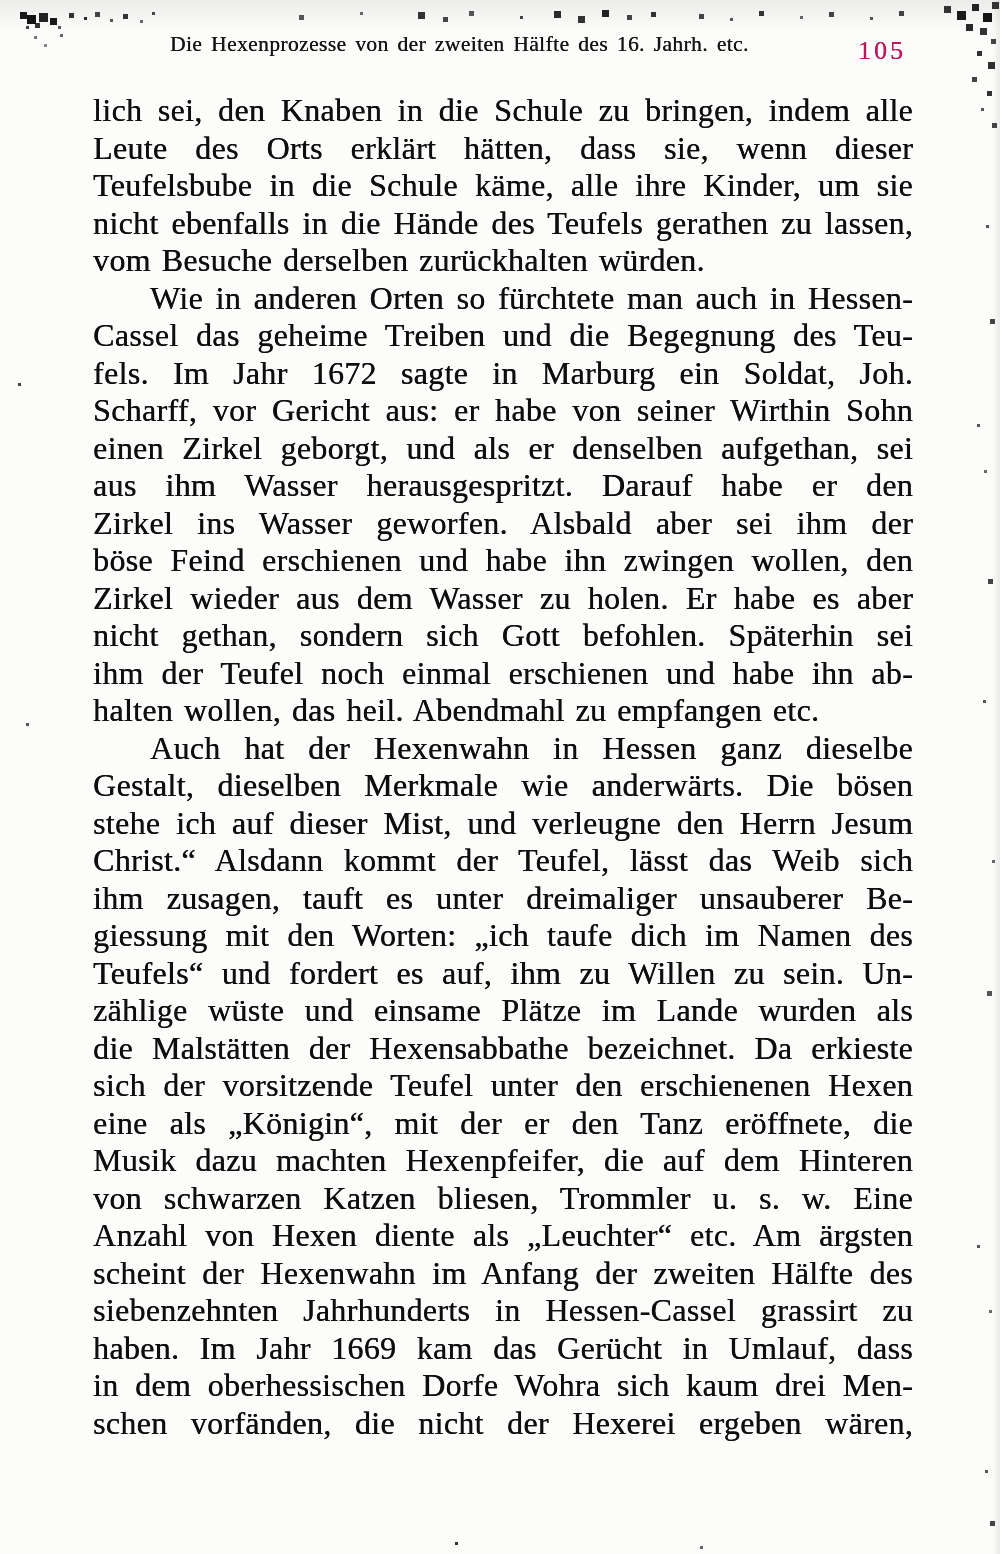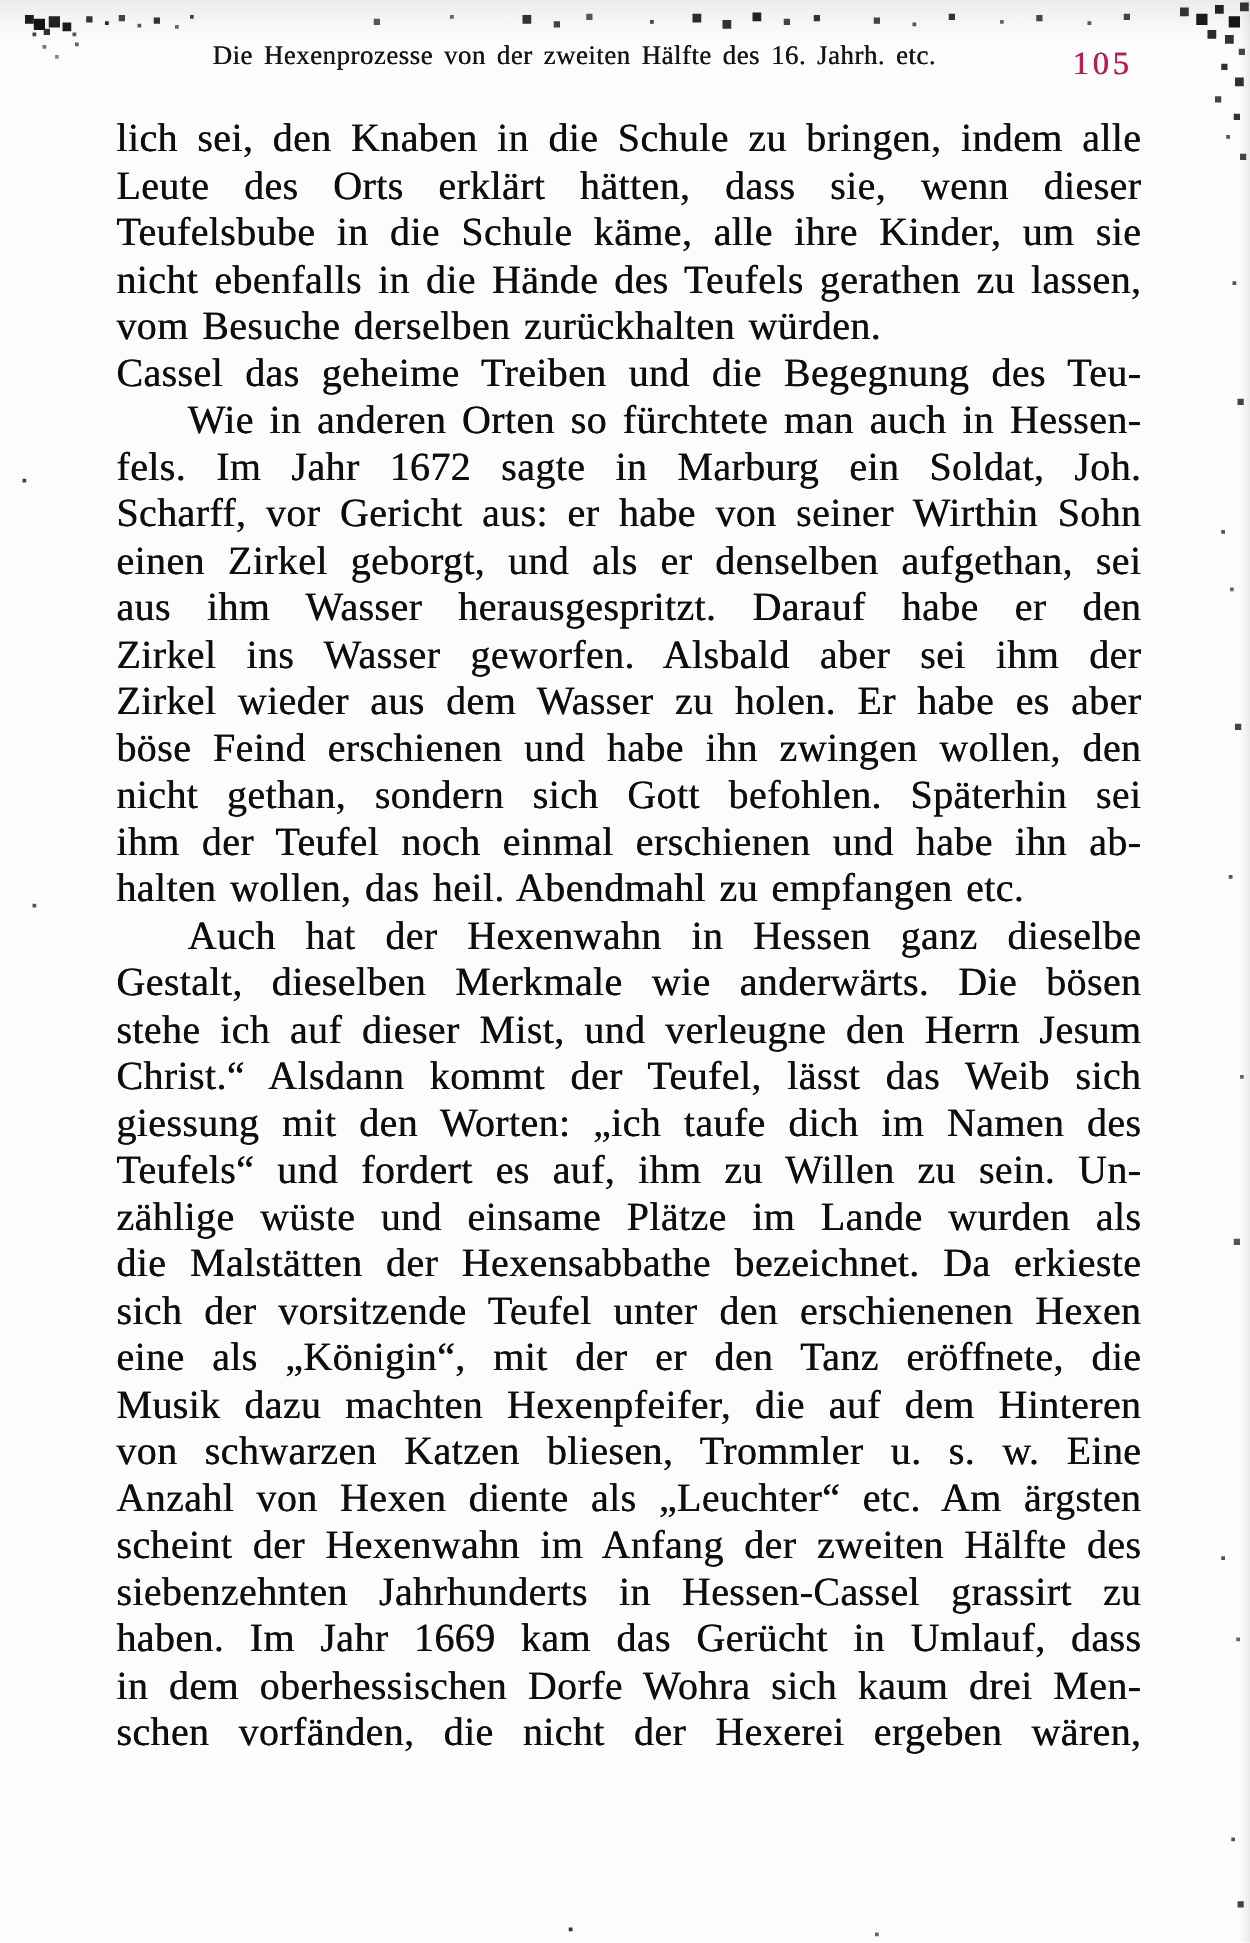--- a/index.html
+++ b/index.html
@@ -119,36 +119,37 @@
     <span class="header-title">Die Hexenprozesse von der zweiten Hälfte des 16. Jahrh. etc.</span>
     <span class="page-number">105</span>
   </div>
 
   <div class="text-block">
     <div class="ln">lich sei, den Knaben in die Schule zu bringen, indem alle</div>
     <div class="ln">Leute des Orts erklärt hätten, dass sie, wenn dieser</div>
     <div class="ln">Teufelsbube in die Schule käme, alle ihre Kinder, um sie</div>
     <div class="ln">nicht ebenfalls in die Hände des Teufels gerathen zu lassen,</div>
     <div class="ln pe">vom Besuche derselben zurückhalten würden.</div>
+    <div class="ln ind">Wie in anderen Orten so fürchtete man auch in Hessen-</div>
     <div class="ln">Cassel das geheime Treiben und die Begegnung des Teu-</div>
-    <div class="ln ind">Wie in anderen Orten so fürchtete man auch in Hessen-</div>
     <div class="ln">fels. Im Jahr 1672 sagte in Marburg ein Soldat, Joh.</div>
     <div class="ln">Scharff, vor Gericht aus: er habe von seiner Wirthin Sohn</div>
     <div class="ln">einen Zirkel geborgt, und als er denselben aufgethan, sei</div>
     <div class="ln">aus ihm Wasser herausgespritzt. Darauf habe er den</div>
     <div class="ln">Zirkel ins Wasser geworfen. Alsbald aber sei ihm der</div>
+    <div class="ln">böse Feind erschienen und habe ihn zwingen wollen, den</div>
     <div class="ln">Zirkel wieder aus dem Wasser zu holen. Er habe es aber</div>
-    <div class="ln">böse Feind erschienen und habe ihn zwingen wollen, den</div>
     <div class="ln">nicht gethan, sondern sich Gott befohlen. Späterhin sei</div>
     <div class="ln">ihm der Teufel noch einmal erschienen und habe ihn ab-</div>
     <div class="ln pe">halten wollen, das heil. Abendmahl zu empfangen etc.</div>
     <div class="ln ind">Auch hat der Hexenwahn in Hessen ganz dieselbe</div>
     <div class="ln">Gestalt, dieselben Merkmale wie anderwärts. Die bösen</div>
     <div class="ln">stehe ich auf dieser Mist, und verleugne den Herrn Jesum</div>
     <div class="ln">Christ.“ Alsdann kommt der Teufel, lässt das Weib sich</div>
+    <div class="ln">ihm zusagen, tauft es unter dreimaliger unsauberer Be-</div>
     <div class="ln">giessung mit den Worten: „ich taufe dich im Namen des</div>
     <div class="ln">Teufels“ und fordert es auf, ihm zu Willen zu sein. Un-</div>
     <div class="ln">zählige wüste und einsame Plätze im Lande wurden als</div>
     <div class="ln">die Malstätten der Hexensabbathe bezeichnet. Da erkieste</div>
     <div class="ln">sich der vorsitzende Teufel unter den erschienenen Hexen</div>
     <div class="ln">eine als „Königin“, mit der er den Tanz eröffnete, die</div>
     <div class="ln">Musik dazu machten Hexenpfeifer, die auf dem Hinteren</div>
     <div class="ln">von schwarzen Katzen bliesen, Trommler u. s. w. Eine</div>
     <div class="ln">Anzahl von Hexen diente als „Leuchter“ etc. Am ärgsten</div>
     <div class="ln">scheint der Hexenwahn im Anfang der zweiten Hälfte des</div>

